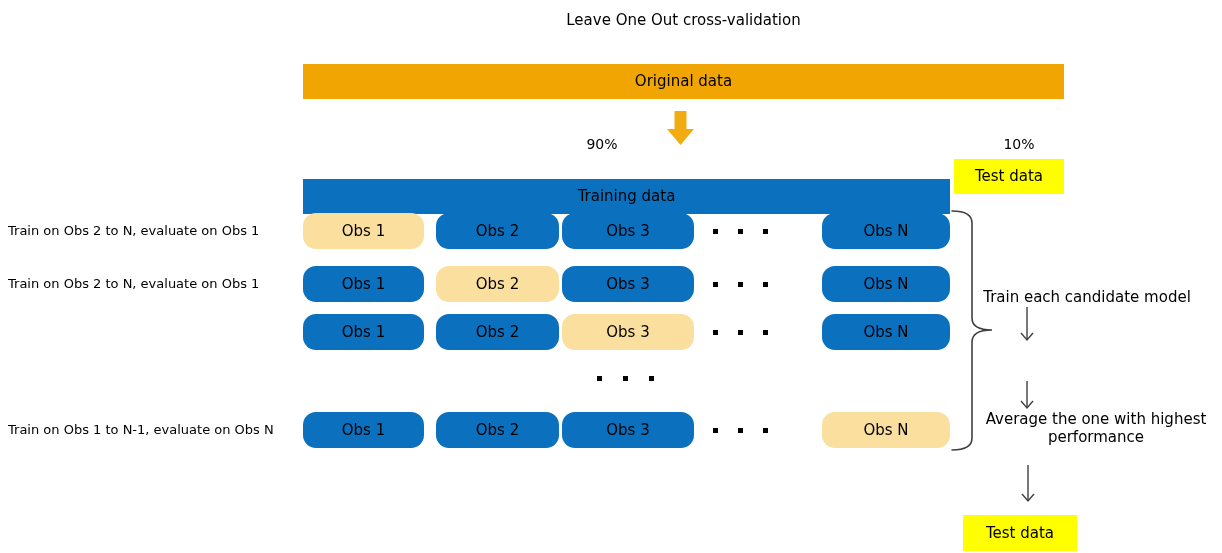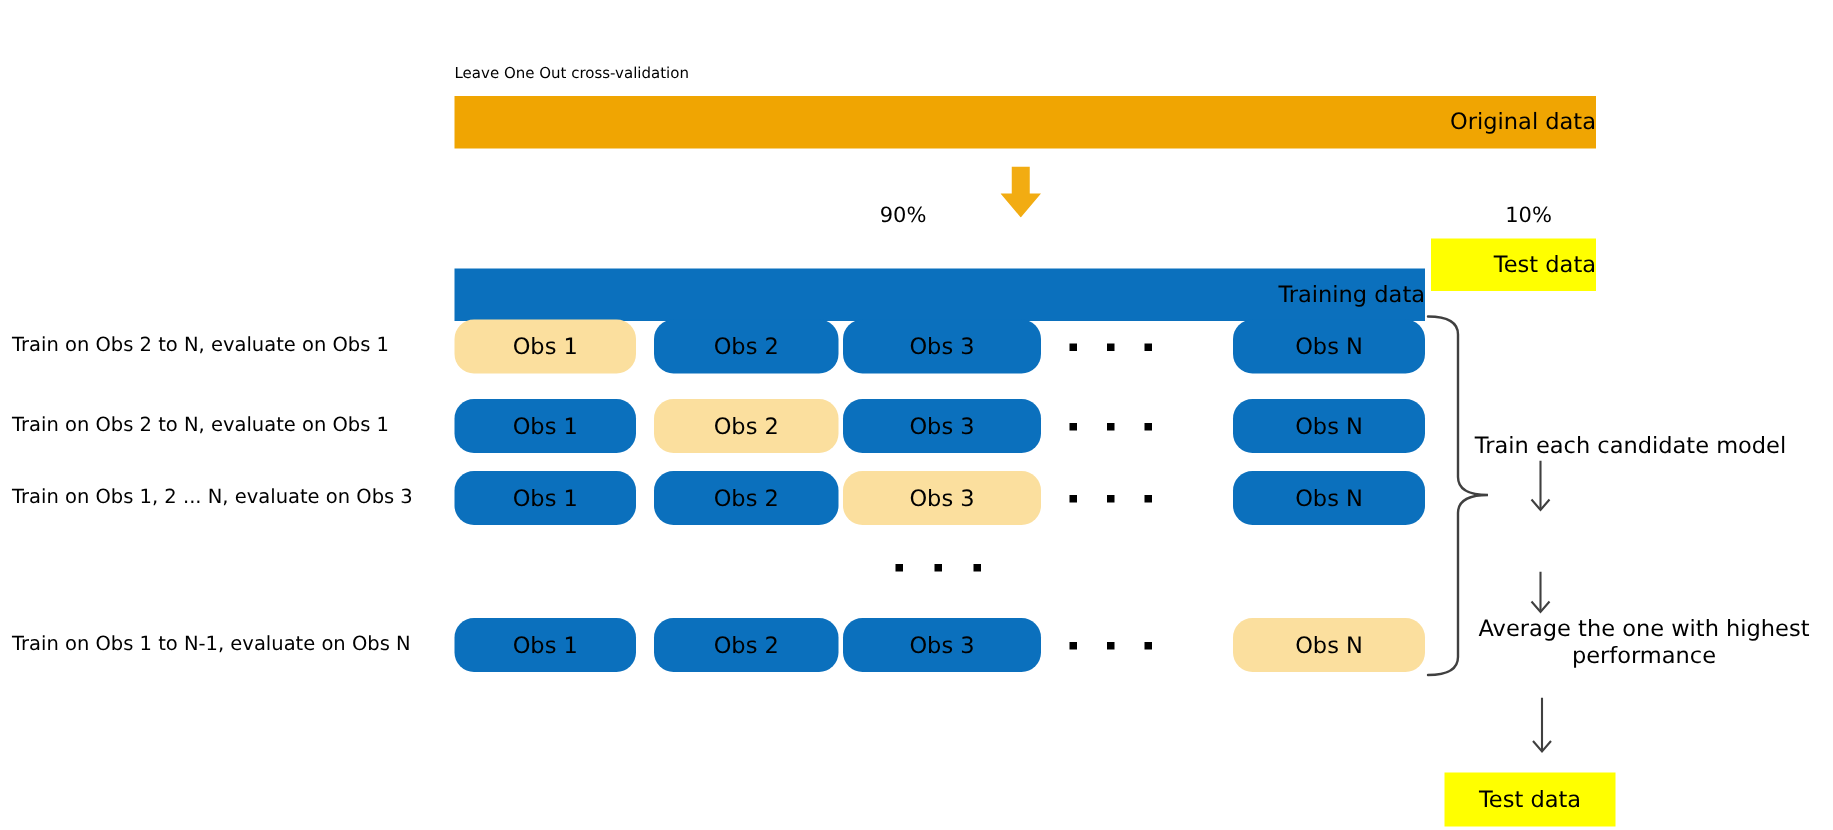--- a/index.html
+++ b/index.html
@@ -3,25 +3,25 @@
 <meta charset="utf-8">
 <style>
   html,body { margin:0; padding:0; background:#ffffff; }
   .stage {
     position:relative; width:1222px; height:553px; background:#ffffff;
     font-family:"DejaVu Sans","Liberation Sans",sans-serif; color:#000;
     overflow:hidden;
   }
   .title {
     position:absolute; left:303px; top:11px; width:761px;
-    font-size:10px;margin-top:33px;
+    text-align:center; font-size:15px;
   }
   .bar {
     position:absolute; height:35px; line-height:35px;
-    text-align:right; font-size:15px;
+    text-align:center; font-size:15px;
   }
   .bar-original { left:303px; top:64px; width:761px; background:var(--orange,#F0A502); }
   .bar-training { left:303px; top:159px; width:647px; background:var(--blue,#0B70BD);margin-top:20px; }
   .bar-test     { left:954px; top:159px; width:110px; background:var(--yellow,#FFFF00); }
   .pct { position:absolute; top:136px; width:80px; text-align:center; font-size:14px; }
   .pct-90 { left:562px; }
   .pct-10 { left:979px; }
   .big-arrow { position:absolute; left:667px; top:111px; }
   .obs {
     position:absolute; height:36px; line-height:36px; text-align:center;
@@ -98,21 +98,20 @@
   <div class="obs r2 c1">Obs 1</div>
   <div class="obs r2 c2 holdout">Obs 2</div>
   <div class="obs r2 c3">Obs 3</div>
   <div class="hdots r2">
       <span class="dot"></span>
       <span class="dot"></span>
       <span class="dot"></span>
     </div>
   <div class="obs r2 c4">Obs N</div>
 
-  <div class="rowlabel rl3">Train on Obs 1, 2 ... N, evaluate on Obs 3</div>
   <div class="obs r3 c1">Obs 1</div>
   <div class="obs r3 c2">Obs 2</div>
   <div class="obs r3 c3 holdout">Obs 3</div>
   <div class="hdots r3">
       <span class="dot"></span>
       <span class="dot"></span>
       <span class="dot"></span>
     </div>
   <div class="obs r3 c4">Obs N</div>
 

